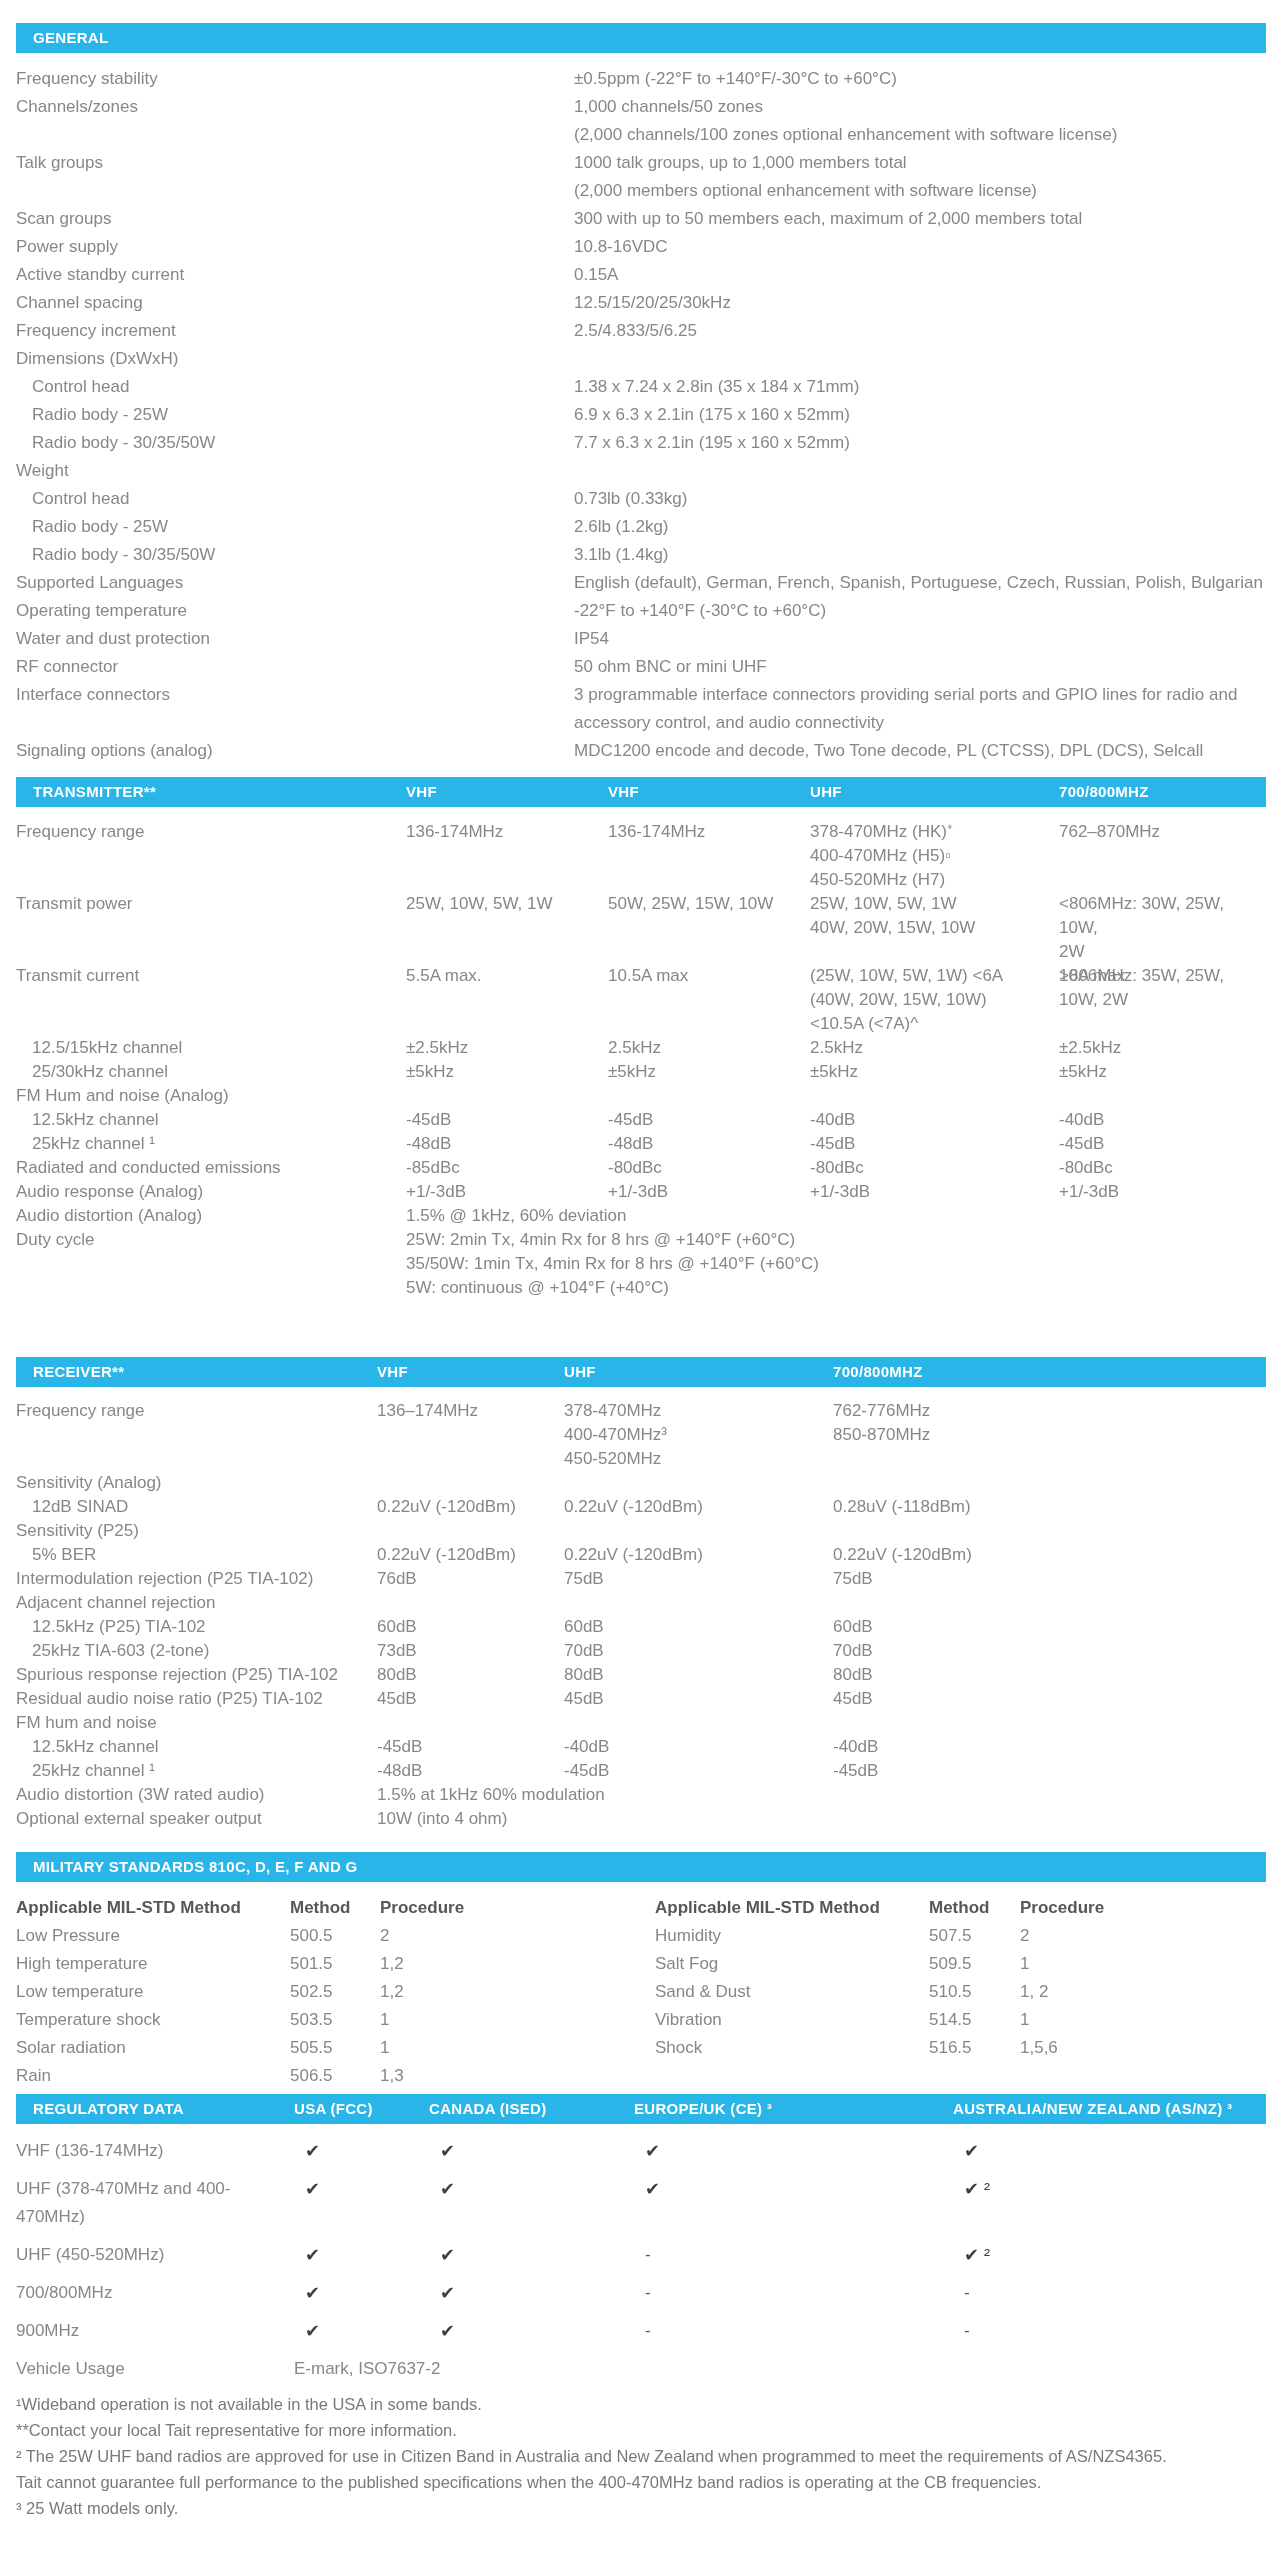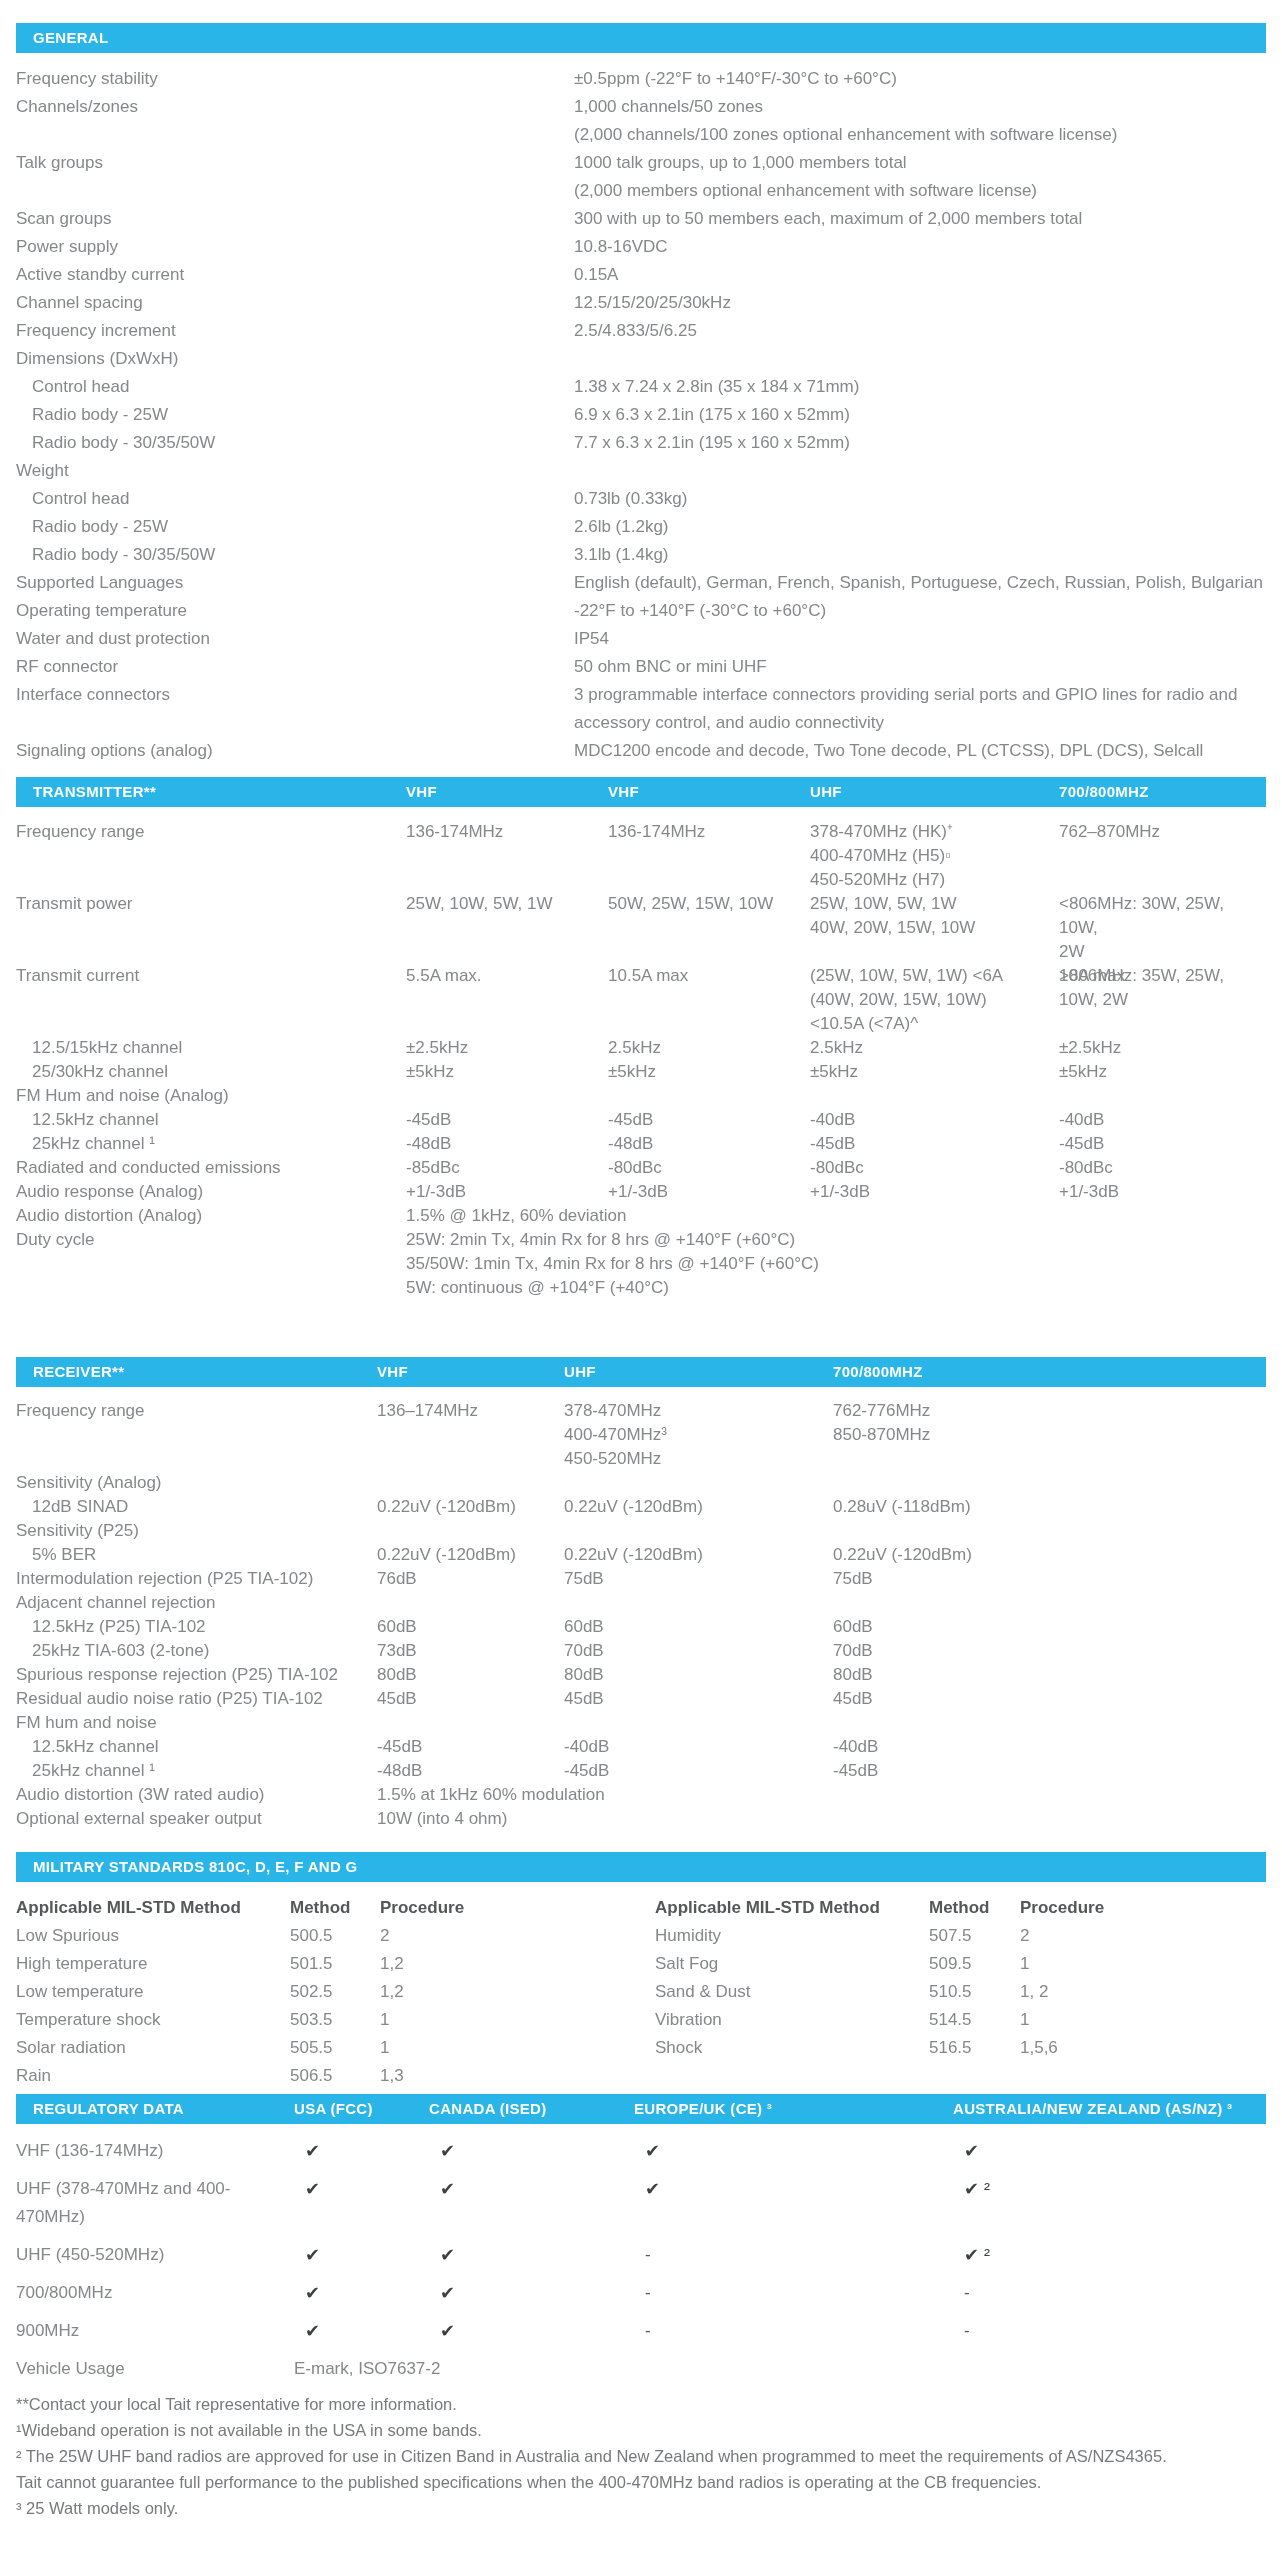--- a/index.html
+++ b/index.html
@@ -493,21 +493,21 @@
     <div class="rows sec" style="margin-top: 12px;">
       <div class="srow" style="min-height: 28px;">
         <div class="scell mil-head" style="left: 0px; width: 260px; line-height: 28px;">Applicable MIL-STD Method</div>
         <div class="scell mil-head" style="left: 274px; width: 80px; line-height: 28px;">Method</div>
         <div class="scell mil-head" style="left: 364px; width: 120px; line-height: 28px;">Procedure</div>
         <div class="scell mil-head" style="left: 639px; width: 260px; line-height: 28px;">Applicable MIL-STD Method</div>
         <div class="scell mil-head" style="left: 913px; width: 80px; line-height: 28px;">Method</div>
         <div class="scell mil-head" style="left: 1004px; width: 130px; line-height: 28px;">Procedure</div>
       </div>
       <div class="srow" style="min-height: 28px;">
-        <div class="scell" style="left: 0px; width: 260px; line-height: 28px;">Low Spurious</div>
+        <div class="scell" style="left: 0px; width: 260px; line-height: 28px;">Low Pressure</div>
         <div class="scell" style="left: 274px; width: 80px; line-height: 28px;">500.5</div>
         <div class="scell" style="left: 364px; width: 120px; line-height: 28px;">2</div>
         <div class="scell" style="left: 639px; width: 260px; line-height: 28px;">Humidity</div>
         <div class="scell" style="left: 913px; width: 80px; line-height: 28px;">507.5</div>
         <div class="scell" style="left: 1004px; width: 130px; line-height: 28px;">2</div>
       </div>
       <div class="srow" style="min-height: 28px;">
         <div class="scell" style="left: 0px; width: 260px; line-height: 28px;">High temperature</div>
         <div class="scell" style="left: 274px; width: 80px; line-height: 28px;">501.5</div>
         <div class="scell" style="left: 364px; width: 120px; line-height: 28px;">1,2</div>
@@ -587,19 +587,19 @@
         <div class="reg-cell check" style="left: 424px;">✔</div>
         <div class="reg-cell dash" style="left: 629px;">-</div>
         <div class="reg-cell dash" style="left: 948px;">-</div>
       </div>
       <div class="reg-row" style="min-height: 28px; margin-bottom: 0px;">
         <div class="reg-label">Vehicle Usage</div>
         <div class="reg-cell" style="left: 278px;">E-mark, ISO7637-2</div>
       </div>
     </div>
     <div class="footnotes">
+      <div class="fline">¹Wideband operation is not available in the USA in some bands.</div>
       <div class="fline">**Contact your local Tait representative for more information.</div>
-      <div class="fline">¹Wideband operation is not available in the USA in some bands.</div>
       <div class="fline">² The 25W UHF band radios are approved for use in Citizen Band in Australia and New Zealand when programmed to meet the requirements of AS/NZS4365.</div>
       <div class="fline">Tait cannot guarantee full performance to the published specifications when the 400-470MHz band radios is operating at the CB frequencies.</div>
       <div class="fline">³ 25 Watt models only.</div>
     </div>
   </div>
 
 </body></html>

